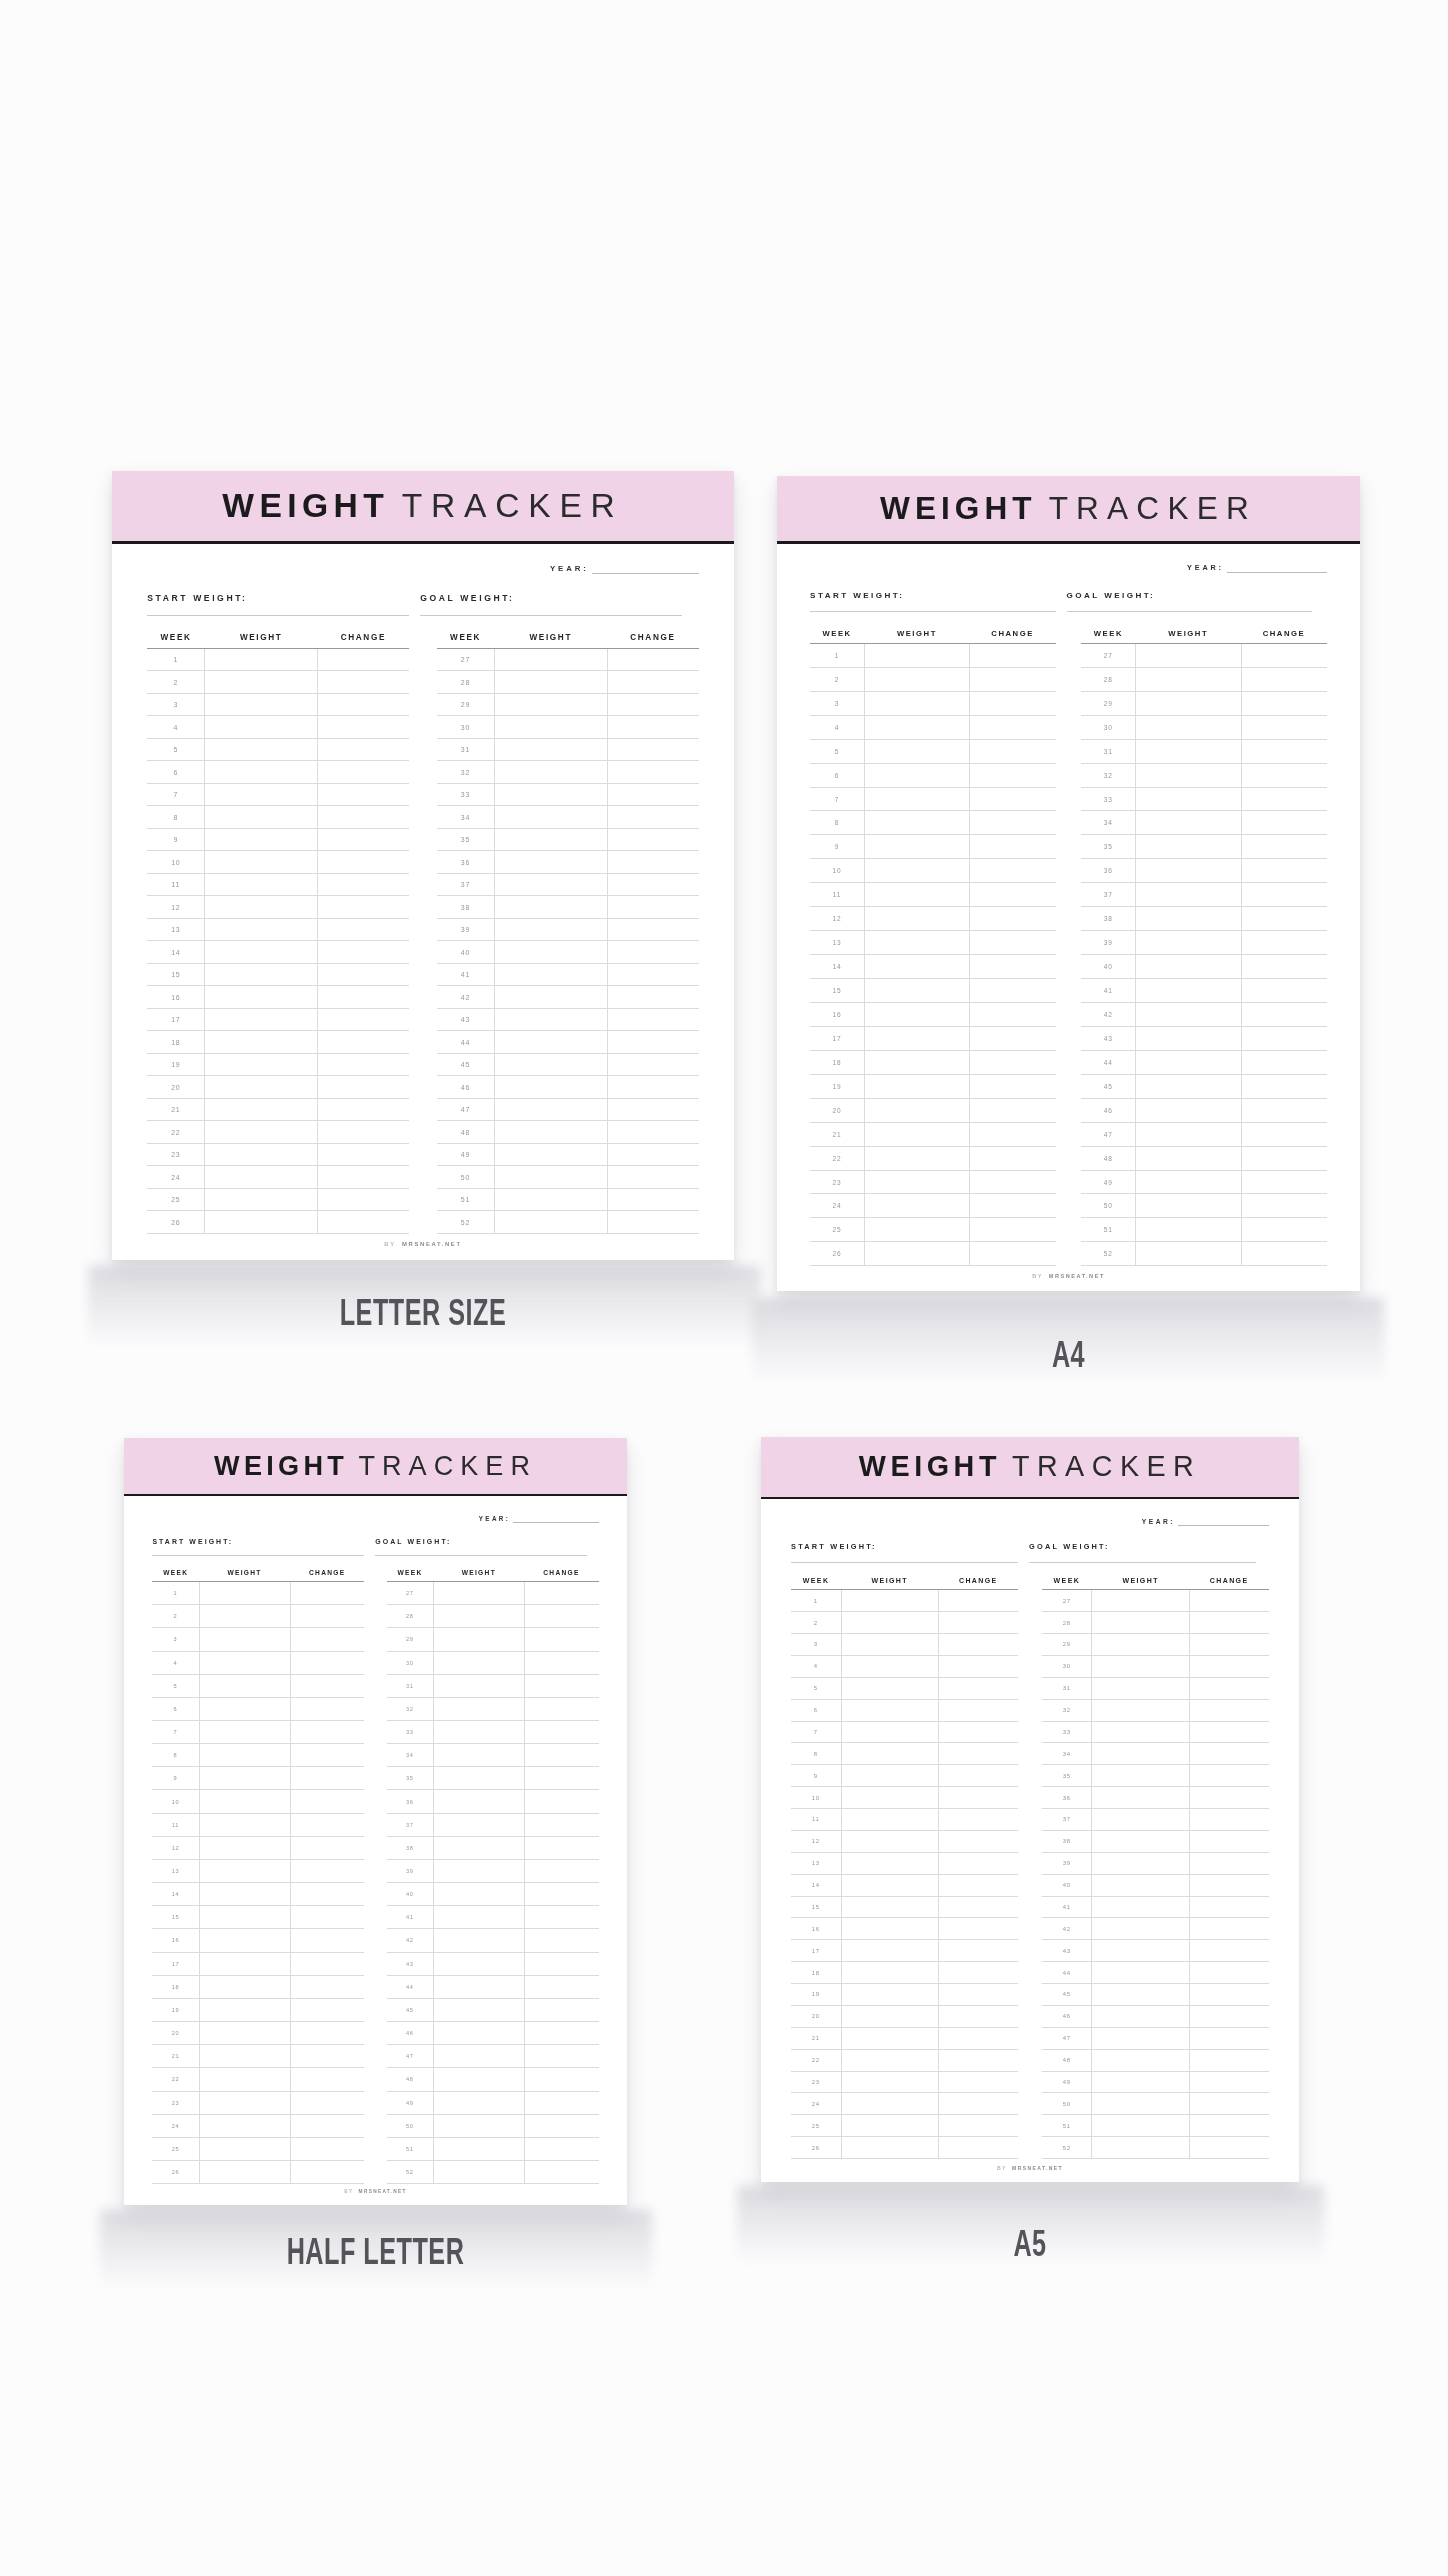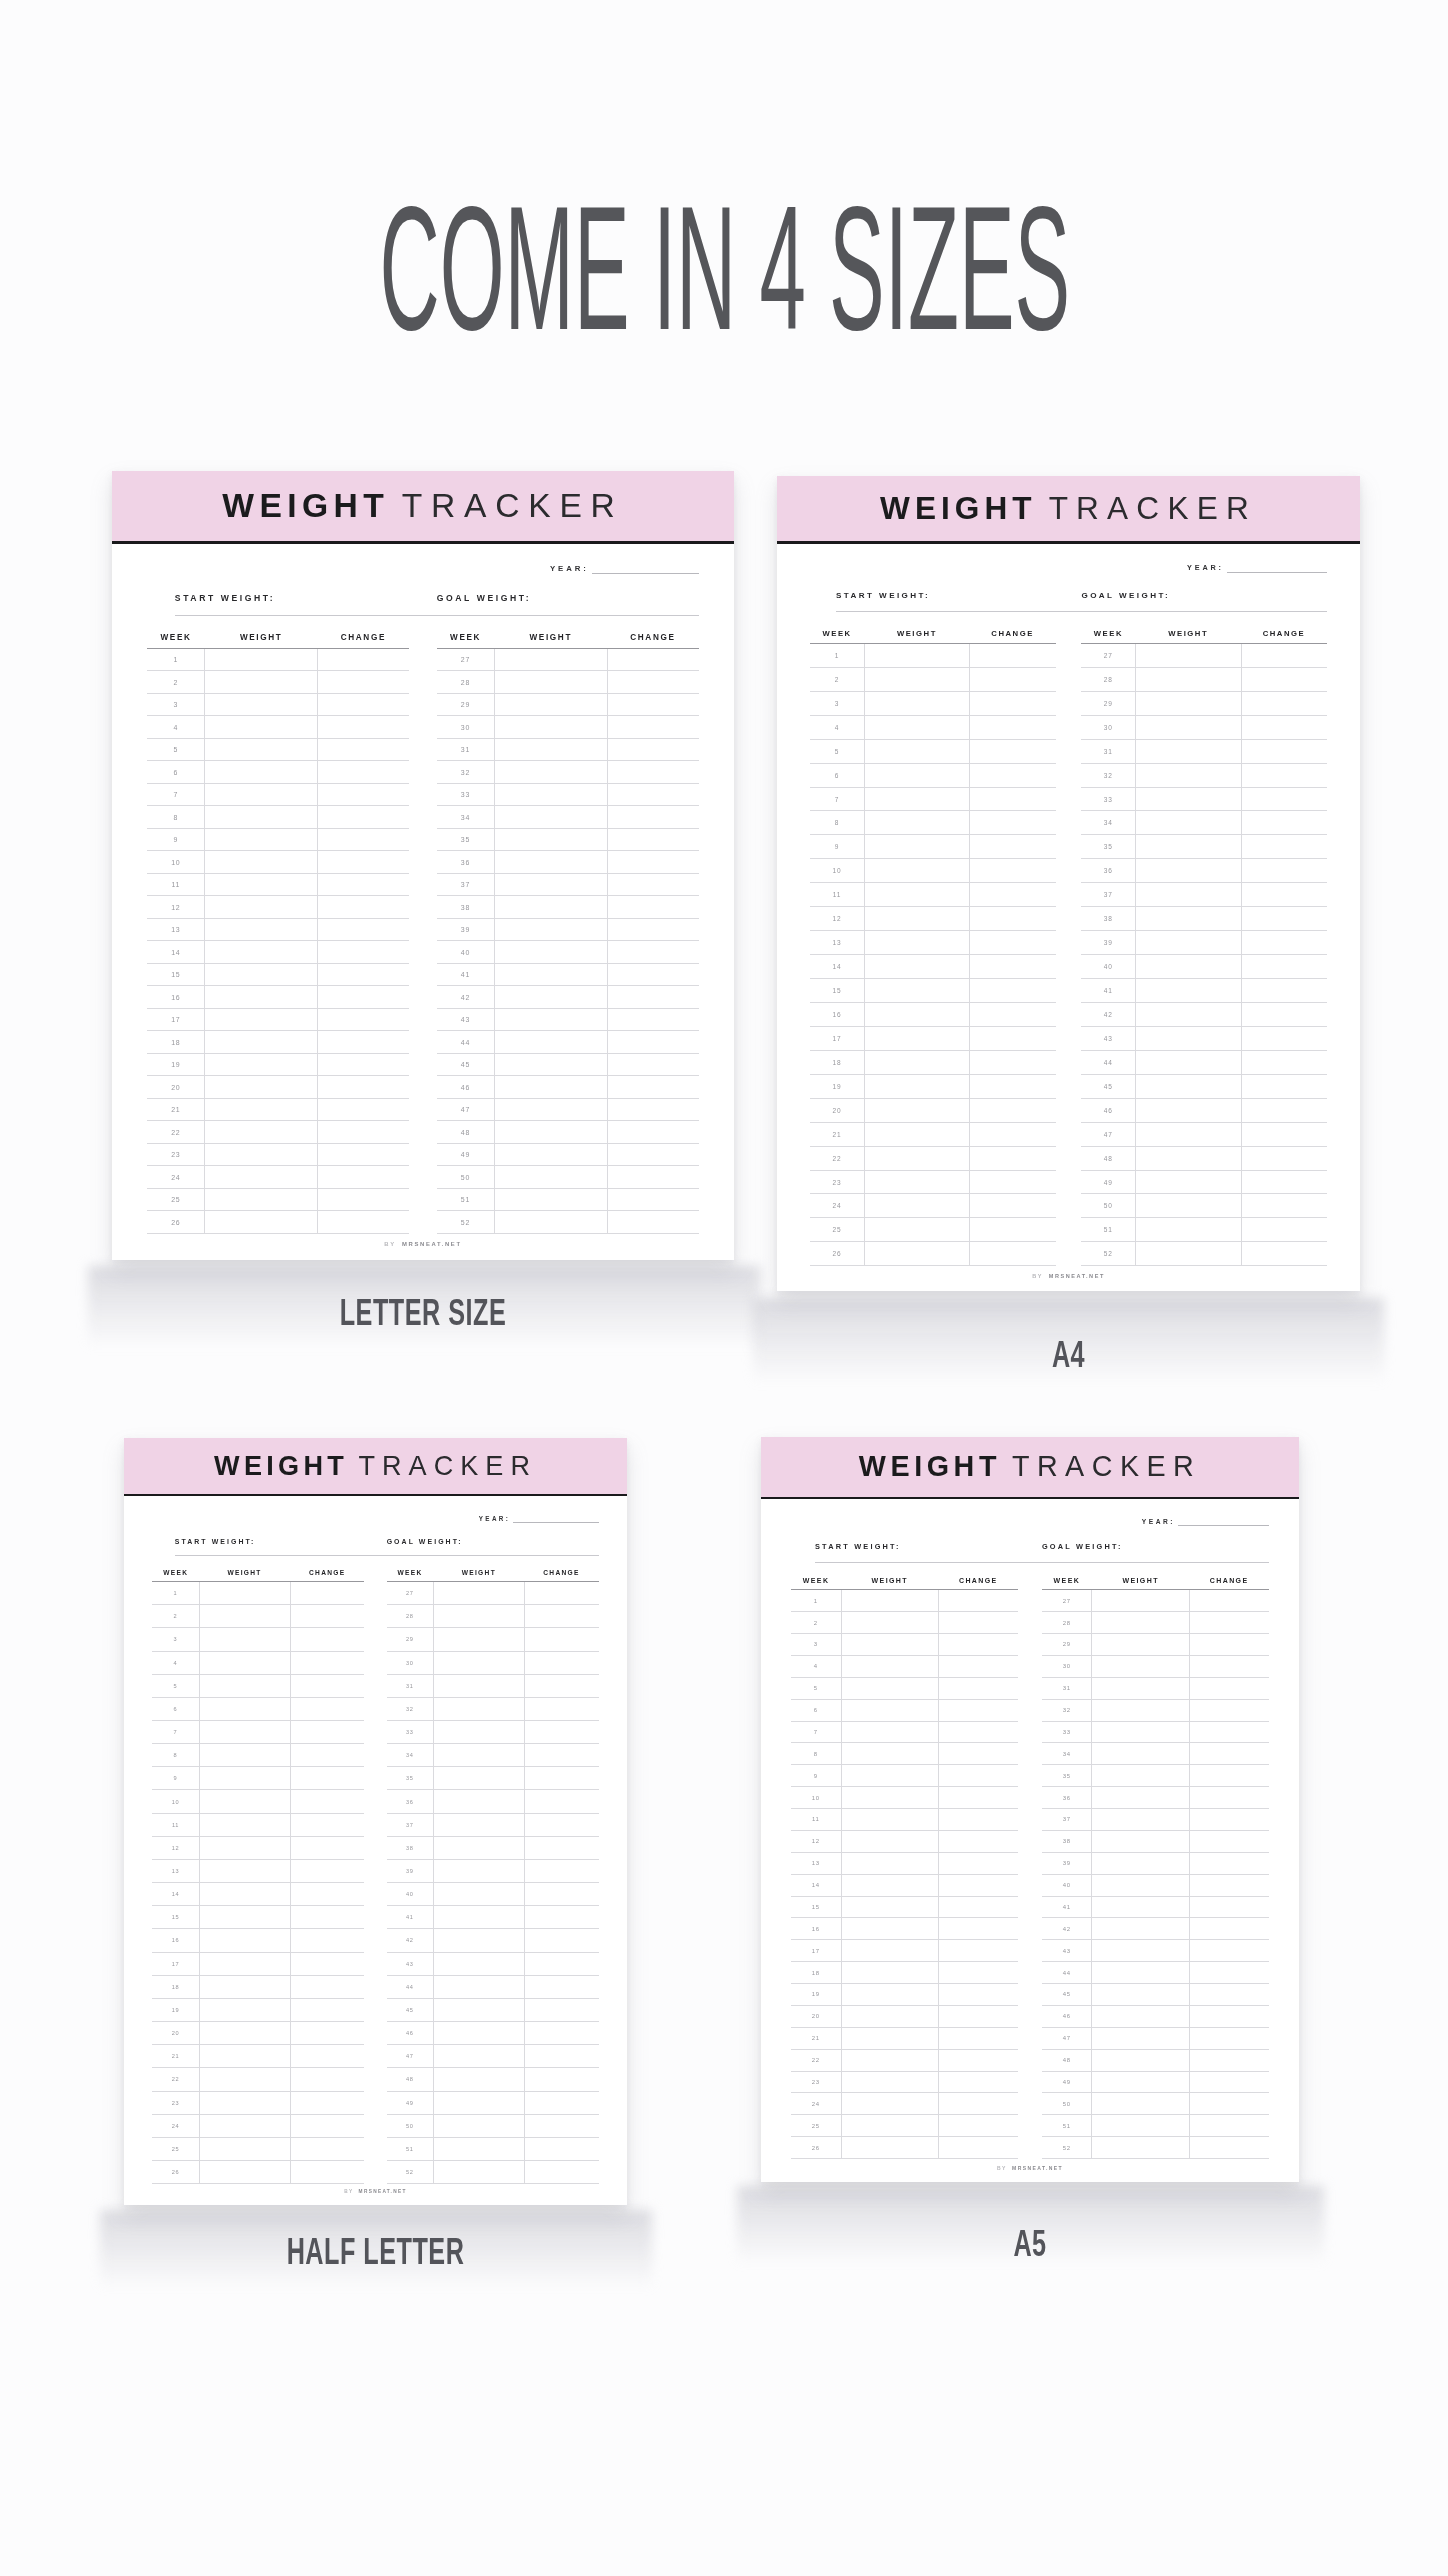--- a/index.html
+++ b/index.html
@@ -41,21 +41,21 @@
   .banner-rule { flex:none; height:.35em; background:#1a1a1c; }
 
   .page-body { flex:1; display:flex; flex-direction:column;
     padding:8px 4.3em 1.6em 4.3em; min-height:0; }
 
   .year-row { flex:none; display:flex; justify-content:flex-end; margin-top:1.1em; }
   .year-label { font-size:.95em; font-weight:600; letter-spacing:.38em; color:#333336;
     align-self:flex-end; padding-bottom:.15em; }
   .year-line { width:13em; border-bottom:0.7px solid #b8b8bd; height:1.5em; margin-left:.4em; }
 
-  .sg-row { flex:none; display:flex; justify-content:flex-end; margin-top:2.3em; }
+  .sg-row { flex:none; display:flex; justify-content:flex-start; margin-top:2.3em;gap:11px; }
   .sg-col { width:47.5%; }
   .sg-label { font-size:1.05em; font-weight:700; letter-spacing:.3em; color:#28282b; }
   .sg-line { border-bottom:0.7px solid #c9c9ce; margin-top:1.5em; }
 
   .tables-row { flex:1; display:flex; justify-content:space-between;
     margin-top:2.1em; min-height:0; }
   .wtable { width:47.5%; display:flex; flex-direction:column; min-height:0; }
   .thead { flex:none; display:flex; padding-bottom:.7em; border-bottom:1.5px solid #97979c; }
   .th { font-size:1em; font-weight:700; letter-spacing:.2em; color:#232326; text-align:center; }
   .th-week { width:22%; } .th-weight { width:43%; } .th-change { width:35%; }
@@ -78,23 +78,20 @@
   .lbl-letter { left:112px;  width:622px; top:1295px; }
   .lbl-a4     { left:777px; width:583px; top:1337px; }
   .lbl-half   { left:124px;  width:503px; top:2234px; }
   .lbl-a5     { left:761px; width:538px; top:2226px; }
 </style>
 </head>
 <body>
 
 <div class="canvas">
 
-  <div class="main-title-wrap">
-    <div class="main-title">COME IN 4 SIZES</div>
-  </div>
 
   <div class="shadow-band band-letter"></div>
   <div class="shadow-band band-a4"></div>
   <div class="shadow-band band-half"></div>
   <div class="shadow-band band-a5"></div>
 
   <div class="page-slot slot-letter">
   <div class="banner">
     <div class="banner-title">
       <span class="t-bold">WEIGHT</span><span class="t-light">TRACKER</span>

